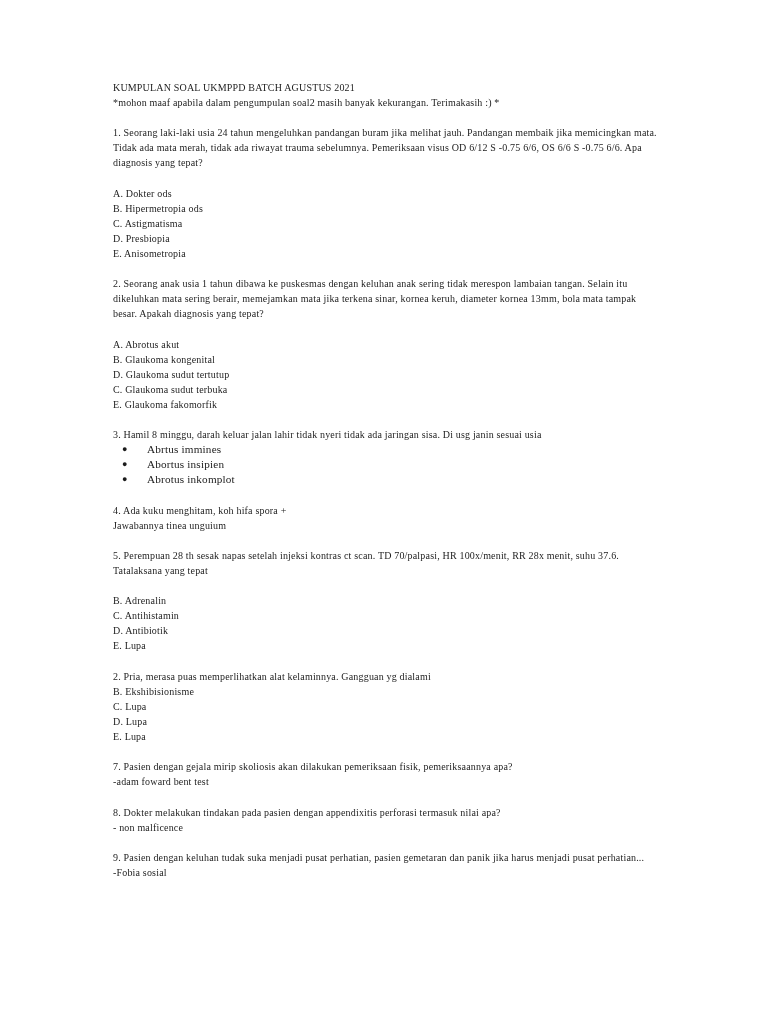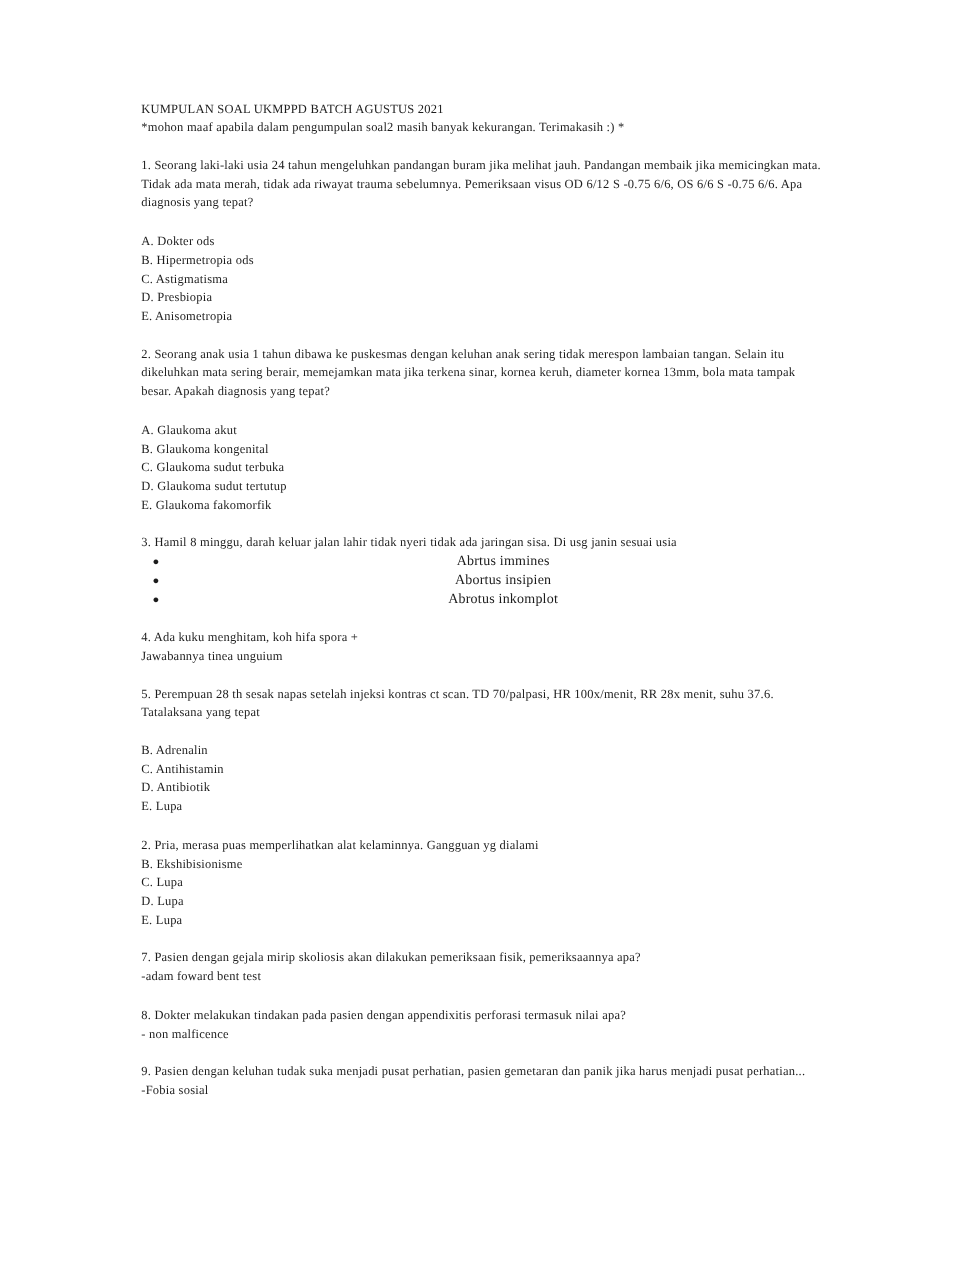--- a/index.html
+++ b/index.html
@@ -43,21 +43,20 @@
   .bullet-mark {
     width: 34px;
     flex: 0 0 34px;
     padding-left: 9px;
     box-sizing: border-box;
     font-size: 9px;
     line-height: 15.1px;
   }
   .bullet-text {
     flex: 1 1 auto;
-    text-align: center;
   }
 </style>
 </head>
 <body>
 
 <div id="page">
   <div>
     <div class="line block">KUMPULAN SOAL UKMPPD BATCH AGUSTUS 2021</div>
     <div class="line block">*mohon maaf apabila dalam pengumpulan soal2 masih banyak kekurangan. Terimakasih :) *</div>
   </div>
@@ -66,24 +65,24 @@
       <div class="line block">1. Seorang laki-laki usia 24 tahun mengeluhkan pandangan buram jika melihat jauh. Pandangan membaik jika memicingkan mata. Tidak ada mata merah, tidak ada riwayat trauma sebelumnya. Pemeriksaan visus OD 6/12 S -0.75 6/6, OS 6/6 S -0.75 6/6. Apa diagnosis yang tepat?</div>
       <div class="gap"></div>
       <div class="line block">A. Dokter ods</div>
       <div class="line block">B. Hipermetropia ods</div>
       <div class="line block">C. Astigmatisma</div>
       <div class="line block">D. Presbiopia</div>
       <div class="line block">E. Anisometropia</div>
       <div class="gap"></div>
       <div class="line block">2. Seorang anak usia 1 tahun dibawa ke puskesmas dengan keluhan anak sering tidak merespon lambaian tangan. Selain itu dikeluhkan mata sering berair, memejamkan mata jika terkena sinar, kornea keruh, diameter kornea 13mm, bola mata tampak besar. Apakah diagnosis yang tepat?</div>
       <div class="gap"></div>
-      <div class="line block">A. Glaukoma akut</div>
+      <div class="line block">A. Abrotus akut</div>
       <div class="line block">B. Glaukoma kongenital</div>
+      <div class="line block">D. Glaukoma sudut tertutup</div>
       <div class="line block">C. Glaukoma sudut terbuka</div>
-      <div class="line block">D. Glaukoma sudut tertutup</div>
       <div class="line block">E. Glaukoma fakomorfik</div>
       <div class="gap"></div>
       <div class="line block">3. Hamil 8 minggu, darah keluar jalan lahir tidak nyeri tidak ada jaringan sisa. Di usg janin sesuai usia</div>
       <div class="bullet-row">
         <span class="bullet-mark">●</span>
         <span class="bullet-text">Abrtus immines</span>
       </div>
       <div class="bullet-row">
         <span class="bullet-mark">●</span>
         <span class="bullet-text">Abortus insipien</span>

